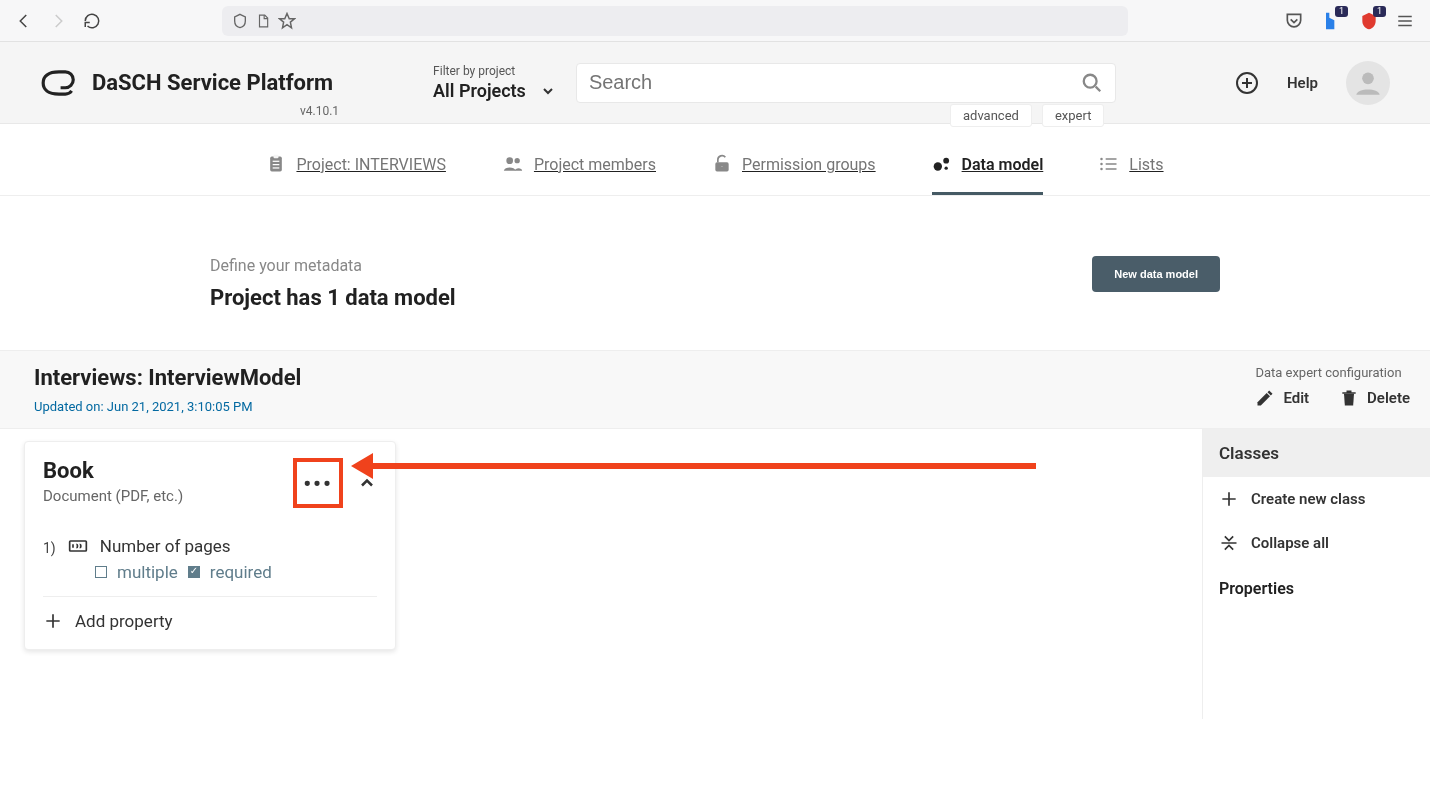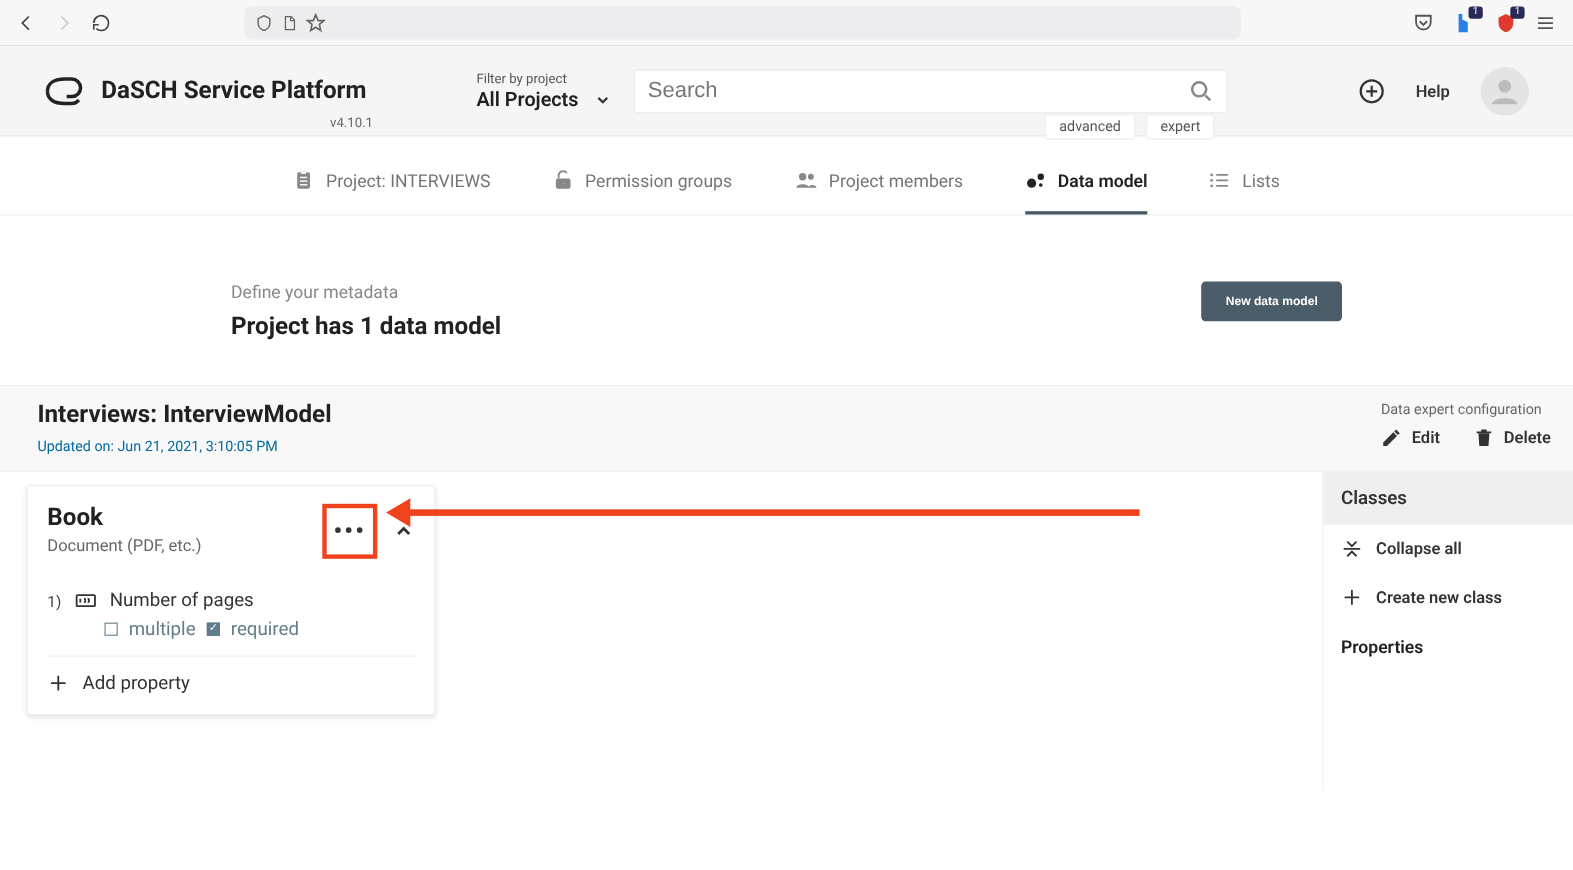--- a/index.html
+++ b/index.html
@@ -28,21 +28,21 @@
   .search-wrap { flex: 1; margin-left: 20px; max-width: 540px; background: #fff; border: 1px solid #e8e8e8; border-radius: 4px; display: flex; align-items: center; height: 40px; padding: 0 12px; }
   .search-input { flex: 1; border: none; outline: none; font-size: 20px; color: #666; background: transparent; }
   .search-icon { color: #888; }
   .search-modes { position: absolute; top: 62px; left: 950px; display: flex; gap: 10px; }
   .mode-chip { background: #fff; border: 1px solid #eee; font-size: 13px; color: #555; padding: 3px 12px; border-radius: 3px; }
   .header-right { margin-left: auto; display: flex; align-items: center; gap: 28px; padding-right: 20px; }
   .help-txt { font-weight: 600; color: #333; font-size: 15px; }
   .avatar { width: 44px; height: 44px; border-radius: 50%; background: #e4e4e4; display:flex; align-items:center; justify-content:center; color:#bbb; }
 
   
-  .tabs { display: flex; justify-content: center; gap: 56px; height: 60px; align-items: center; border-bottom: 1px solid #eee; margin-top: 12px; }
+  .tabs { display: flex; justify-content: center; gap: 56px; height: 60px; align-items: center; border-bottom: 1px solid #eee; margin-top: 12px; text-decoration: underline; }
   .tab { display: flex; align-items: center; gap: 10px; font-size: 16px; color: #757575; height: 100%; border-bottom: 3px solid transparent; }
   .tab.active { color: #212121; font-weight: 600; border-bottom-color: #455a64; }
   .tab-icon { color: #888; }
   .tab.active .tab-icon { color: #212121; }
 
   
   .hero { display: flex; align-items: flex-start; justify-content: space-between; padding: 60px 210px 40px 210px; }
   .hero-sub { color: #888; font-size: 16px; margin-bottom: 10px; }
   .hero-title { font-size: 22px; font-weight: 700; }
   .new-btn { background: #4a5d69; color: #fff; border: none; border-radius: 4px; padding: 12px 22px; font-size: 11px; font-weight: 600; cursor: pointer; }
@@ -197,35 +197,35 @@
     <svg class="tab-icon" width="20" height="20" viewBox="0 0 24 24" fill="#888">
         <rect x="5" y="3" width="14" height="18" rx="2"></rect>
         <rect x="9" y="1" width="6" height="4" rx="1" fill="#f5f5f5"></rect>
         <rect x="8" y="8" width="8" height="1.5" fill="#fff"></rect>
         <rect x="8" y="12" width="8" height="1.5" fill="#fff"></rect>
         <rect x="8" y="16" width="8" height="1.5" fill="#fff"></rect>
       </svg>
     <span>Project: INTERVIEWS</span>
   </div>
   <div class="tab">
-    <svg class="tab-icon" width="20" height="20" viewBox="0 0 24 24" fill="none" stroke="#888" stroke-width="2">
-        <rect x="4" y="10" width="16" height="11" rx="2" fill="#888" stroke="none"></rect>
-        <circle cx="12" cy="15" r="1.5" fill="#fff"></circle>
-        <path d="M7 10V7a5 5 0 0 1 9-3"></path>
-      </svg>
-    <span>Permission groups</span>
-  </div>
-  <div class="tab">
     <svg class="tab-icon" width="22" height="20" viewBox="0 0 24 24" fill="#888">
         <circle cx="8" cy="8" r="4"></circle>
         <circle cx="17" cy="8" r="3.2"></circle>
         <path d="M1 20c1-5 13-5 14 0z"></path>
         <path d="M14 20c.5-4 9-4 9 0z"></path>
       </svg>
     <span>Project members</span>
+  </div>
+  <div class="tab">
+    <svg class="tab-icon" width="20" height="20" viewBox="0 0 24 24" fill="none" stroke="#888" stroke-width="2">
+        <rect x="4" y="10" width="16" height="11" rx="2" fill="#888" stroke="none"></rect>
+        <circle cx="12" cy="15" r="1.5" fill="#fff"></circle>
+        <path d="M7 10V7a5 5 0 0 1 9-3"></path>
+      </svg>
+    <span>Permission groups</span>
   </div>
   <div class="tab active">
     <svg class="tab-icon" width="20" height="20" viewBox="0 0 24 24" fill="#222">
         <circle cx="7" cy="15" r="5"></circle>
         <circle cx="17" cy="8" r="3.5"></circle>
         <circle cx="17" cy="17" r="2"></circle>
       </svg>
     <span>Data model</span>
   </div>
   <div class="tab">
@@ -311,25 +311,25 @@
           </svg>
         <span>Add property</span>
       </div>
     </div>
   </div>
 
   <div class="side-col">
     <div class="side-head">Classes</div>
     <div class="side-item">
       <svg width="20" height="20" viewBox="0 0 24 24" fill="none" stroke="#333" stroke-width="2">
-          <path d="M7 4l5 5 5-5M7 20l5-5 5 5M3 12h18"></path>
-        </svg>
-      <span>Collapse all</span>
+          <path d="M12 4v16M4 12h16"></path>
+        </svg>
+      <span>Create new class</span>
     </div>
     <div class="side-item">
       <svg width="20" height="20" viewBox="0 0 24 24" fill="none" stroke="#333" stroke-width="2">
-          <path d="M12 4v16M4 12h16"></path>
-        </svg>
-      <span>Create new class</span>
+          <path d="M7 4l5 5 5-5M7 20l5-5 5 5M3 12h18"></path>
+        </svg>
+      <span>Collapse all</span>
     </div>
     <div class="side-sec">Properties</div>
   </div>
 </div>
 
 </body></html>

